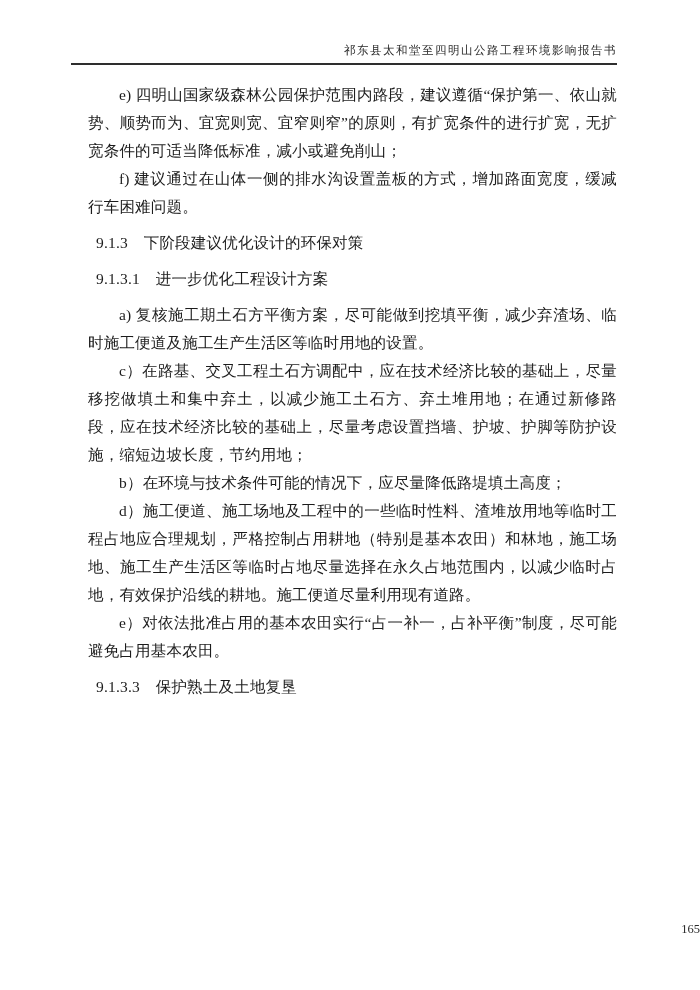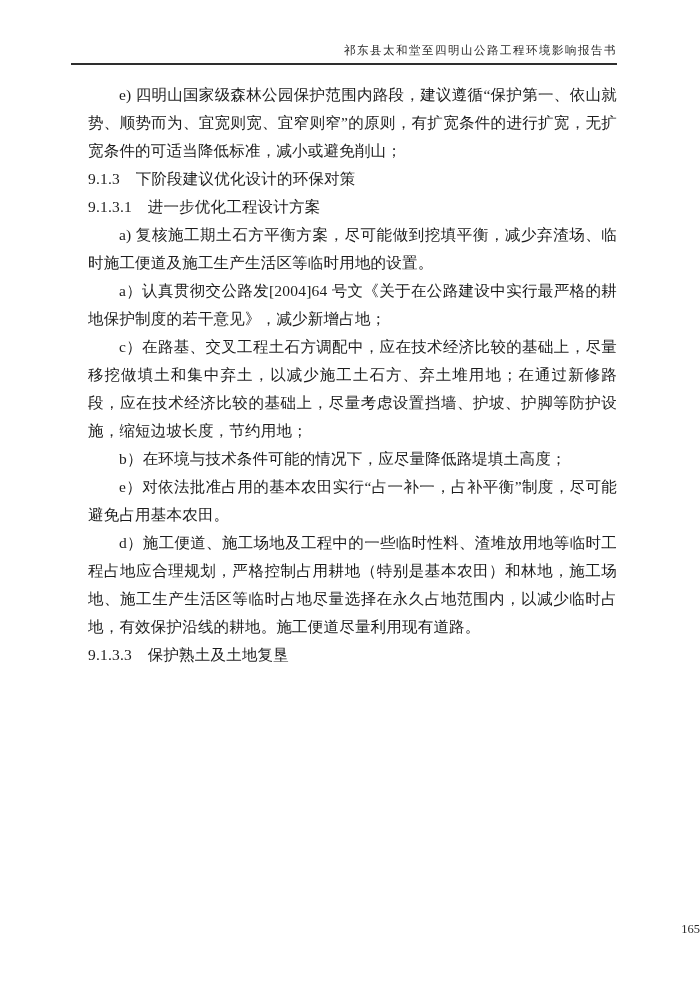--- a/index.html
+++ b/index.html
@@ -42,21 +42,21 @@
     font-size: 15.5px;
     line-height: 28px;
     text-align: justify;
     letter-spacing: 0.2px;
   }
   .para {
     margin: 0;
     text-indent: 2em;
   }
   .heading {
-    margin: 0;
+    margin: 8px;
     text-indent: 0;
     font-weight: normal;
     font-size: 15.5px;
   }
   .footer {
     position: absolute;
     left: 0;
     right: 0;
     bottom: 53px;
     text-align: right;
@@ -69,28 +69,28 @@
 
 <div class="page">
 
   <div class="header">
     <div class="header-title">祁东县太和堂至四明山公路工程环境影响报告书</div>
     <div class="header-rule"></div>
   </div>
 
   <div class="doc-body">
     <p class="para">e) 四明山国家级森林公园保护范围内路段，建议遵循“保护第一、依山就势、顺势而为、宜宽则宽、宜窄则窄”的原则，有扩宽条件的进行扩宽，无扩宽条件的可适当降低标准，减小或避免削山；</p>
+    <p class="para">f) 建议通过在山体一侧的排水沟设置盖板的方式，增加路面宽度，缓减行车困难问题。</p>
     <p class="heading">9.1.3　下阶段建议优化设计的环保对策</p>
     <p class="heading">9.1.3.1　进一步优化工程设计方案</p>
     <p class="para">a) 复核施工期土石方平衡方案，尽可能做到挖填平衡，减少弃渣场、临时施工便道及施工生产生活区等临时用地的设置。</p>
-    <p class="para">a）认真贯彻交公路发[2004]64 号文《关于在公路建设中实行最严格的耕地保护制度的若干意见》，减少新增占地；</p>
     <p class="para">c）在路基、交叉工程土石方调配中，应在技术经济比较的基础上，尽量移挖做填土和集中弃土，以减少施工土石方、弃土堆用地；在通过新修路段，应在技术经济比较的基础上，尽量考虑设置挡墙、护坡、护脚等防护设施，缩短边坡长度，节约用地；</p>
     <p class="para">b）在环境与技术条件可能的情况下，应尽量降低路堤填土高度；</p>
+    <p class="para">d）施工便道、施工场地及工程中的一些临时性料、渣堆放用地等临时工程占地应合理规划，严格控制占用耕地（特别是基本农田）和林地，施工场地、施工生产生活区等临时占地尽量选择在永久占地范围内，以减少临时占地，有效保护沿线的耕地。施工便道尽量利用现有道路。</p>
     <p class="para">e）对依法批准占用的基本农田实行“占一补一，占补平衡”制度，尽可能避免占用基本农田。</p>
-    <p class="para">d）施工便道、施工场地及工程中的一些临时性料、渣堆放用地等临时工程占地应合理规划，严格控制占用耕地（特别是基本农田）和林地，施工场地、施工生产生活区等临时占地尽量选择在永久占地范围内，以减少临时占地，有效保护沿线的耕地。施工便道尽量利用现有道路。</p>
     <p class="heading">9.1.3.3　保护熟土及土地复垦</p>
   </div>
 
   <div class="footer">
     <span>165</span>
   </div>
 
 </div>
 
 </body></html>

